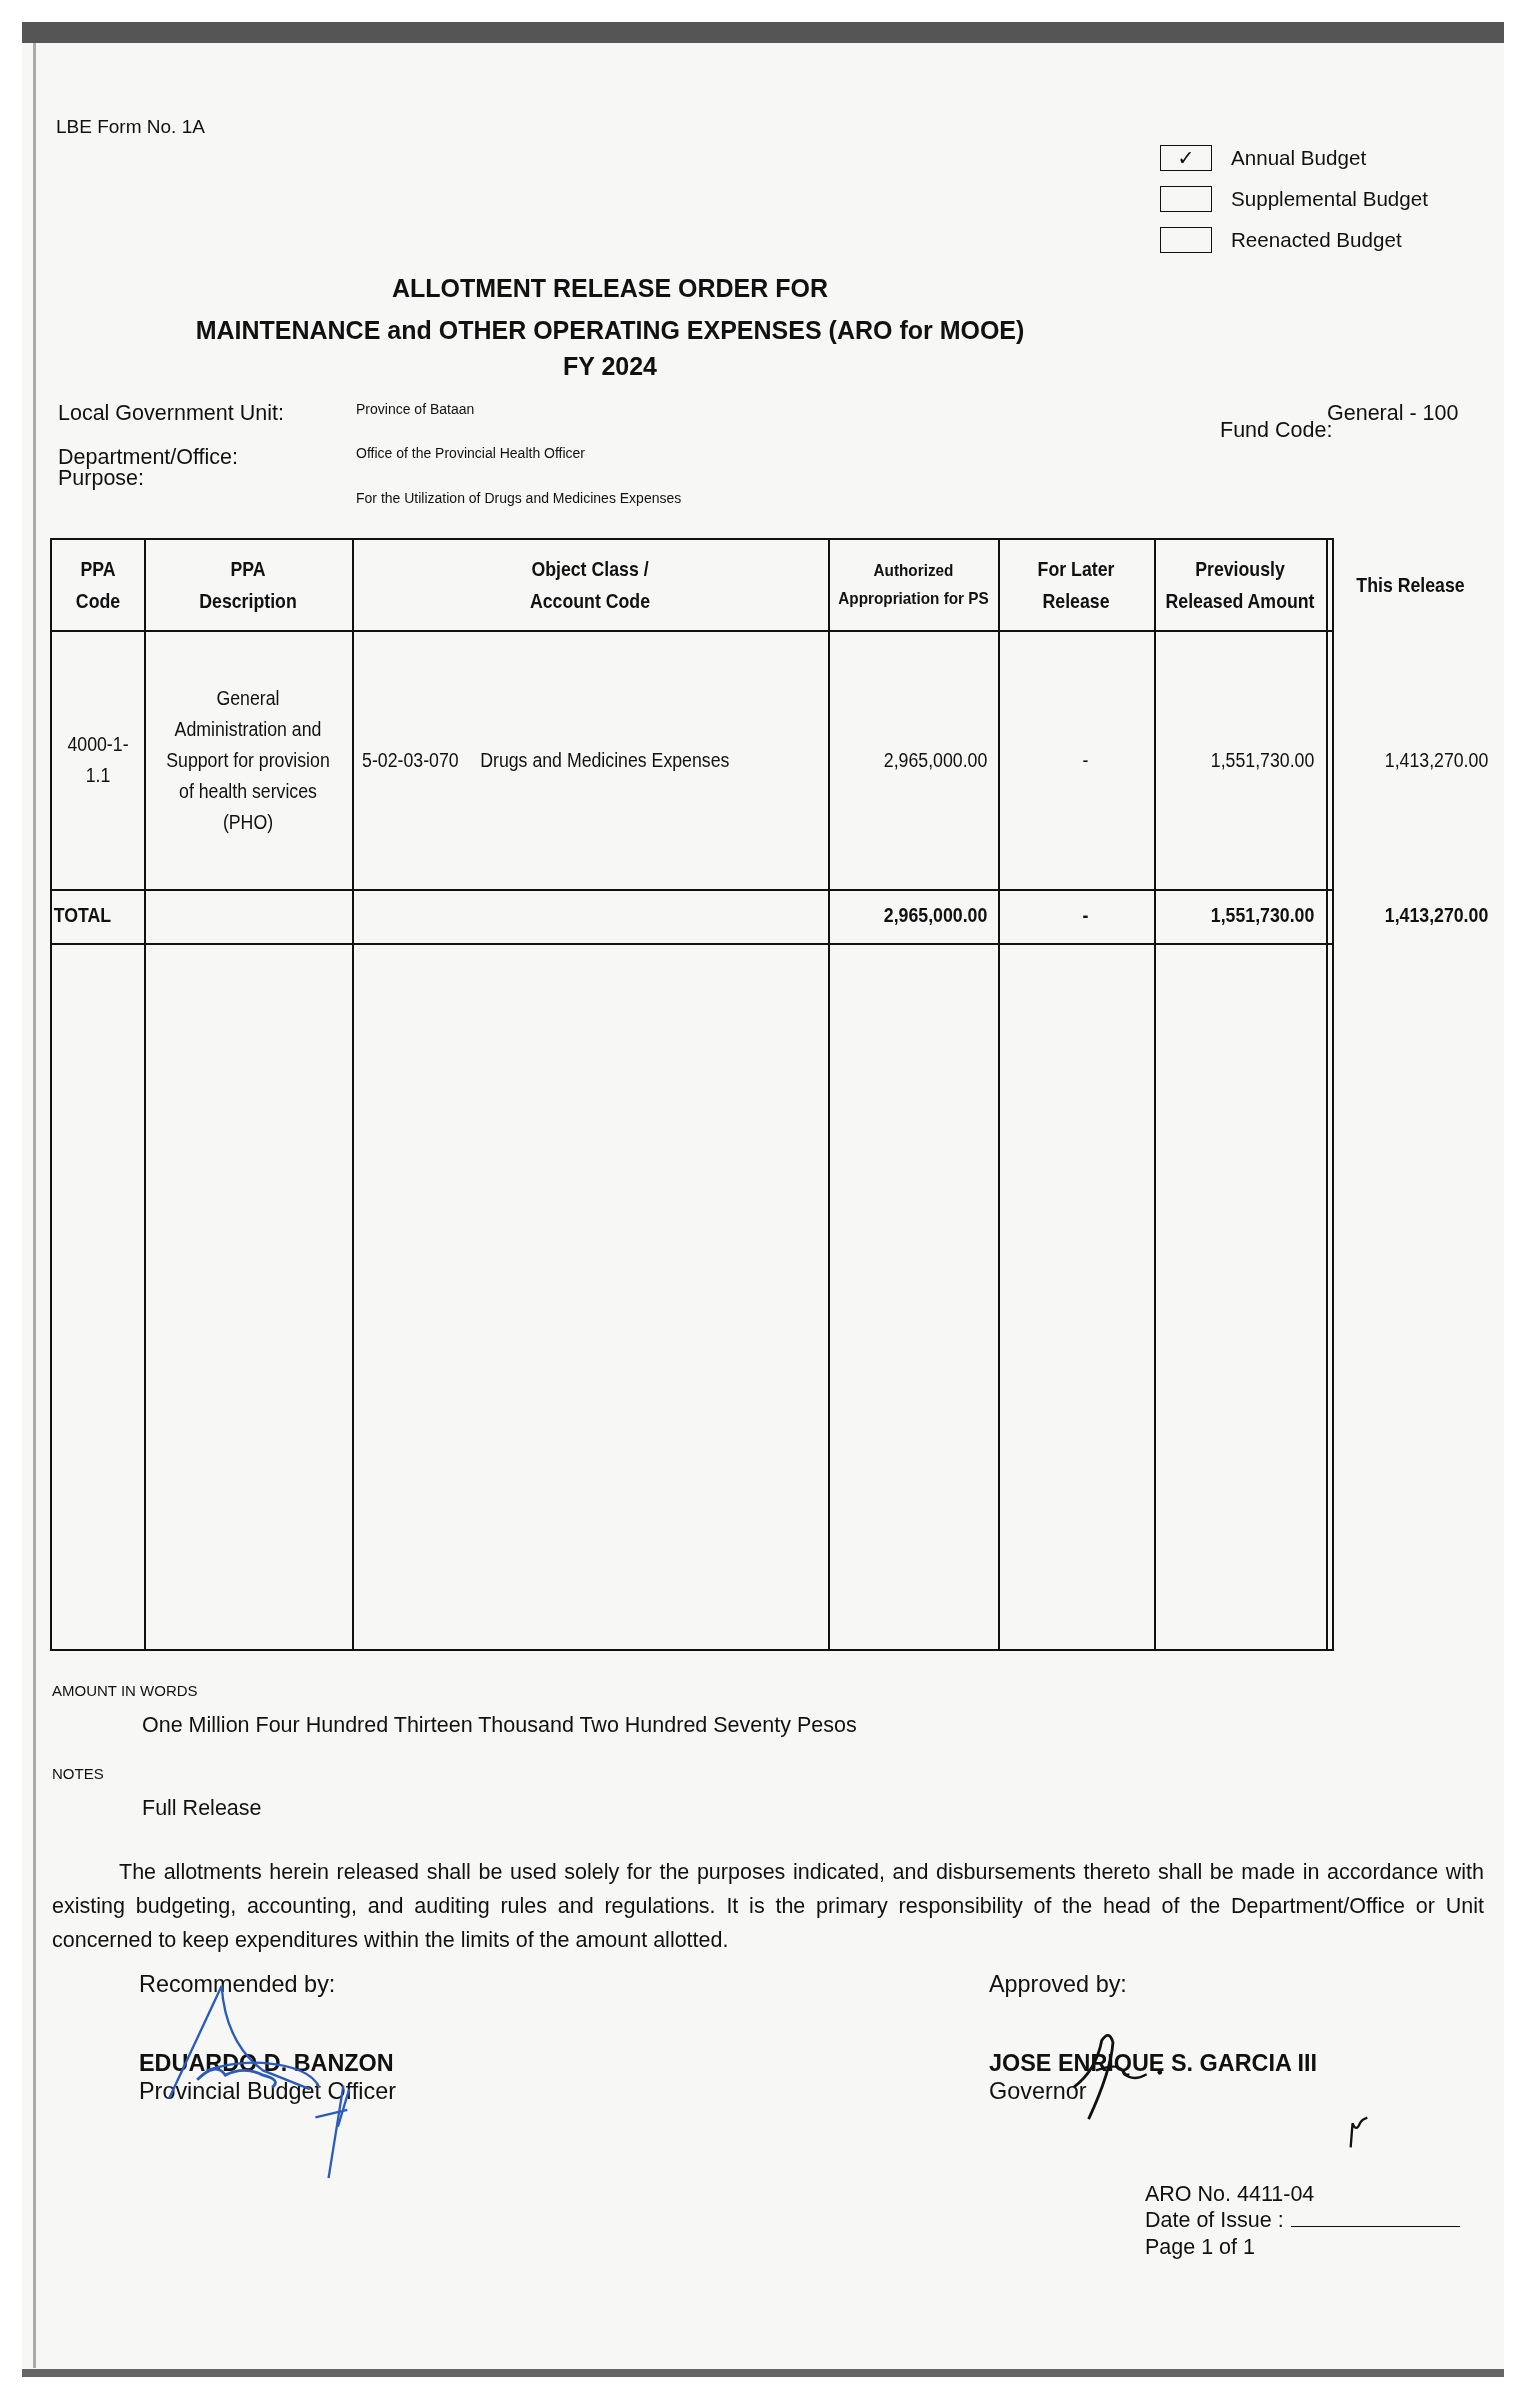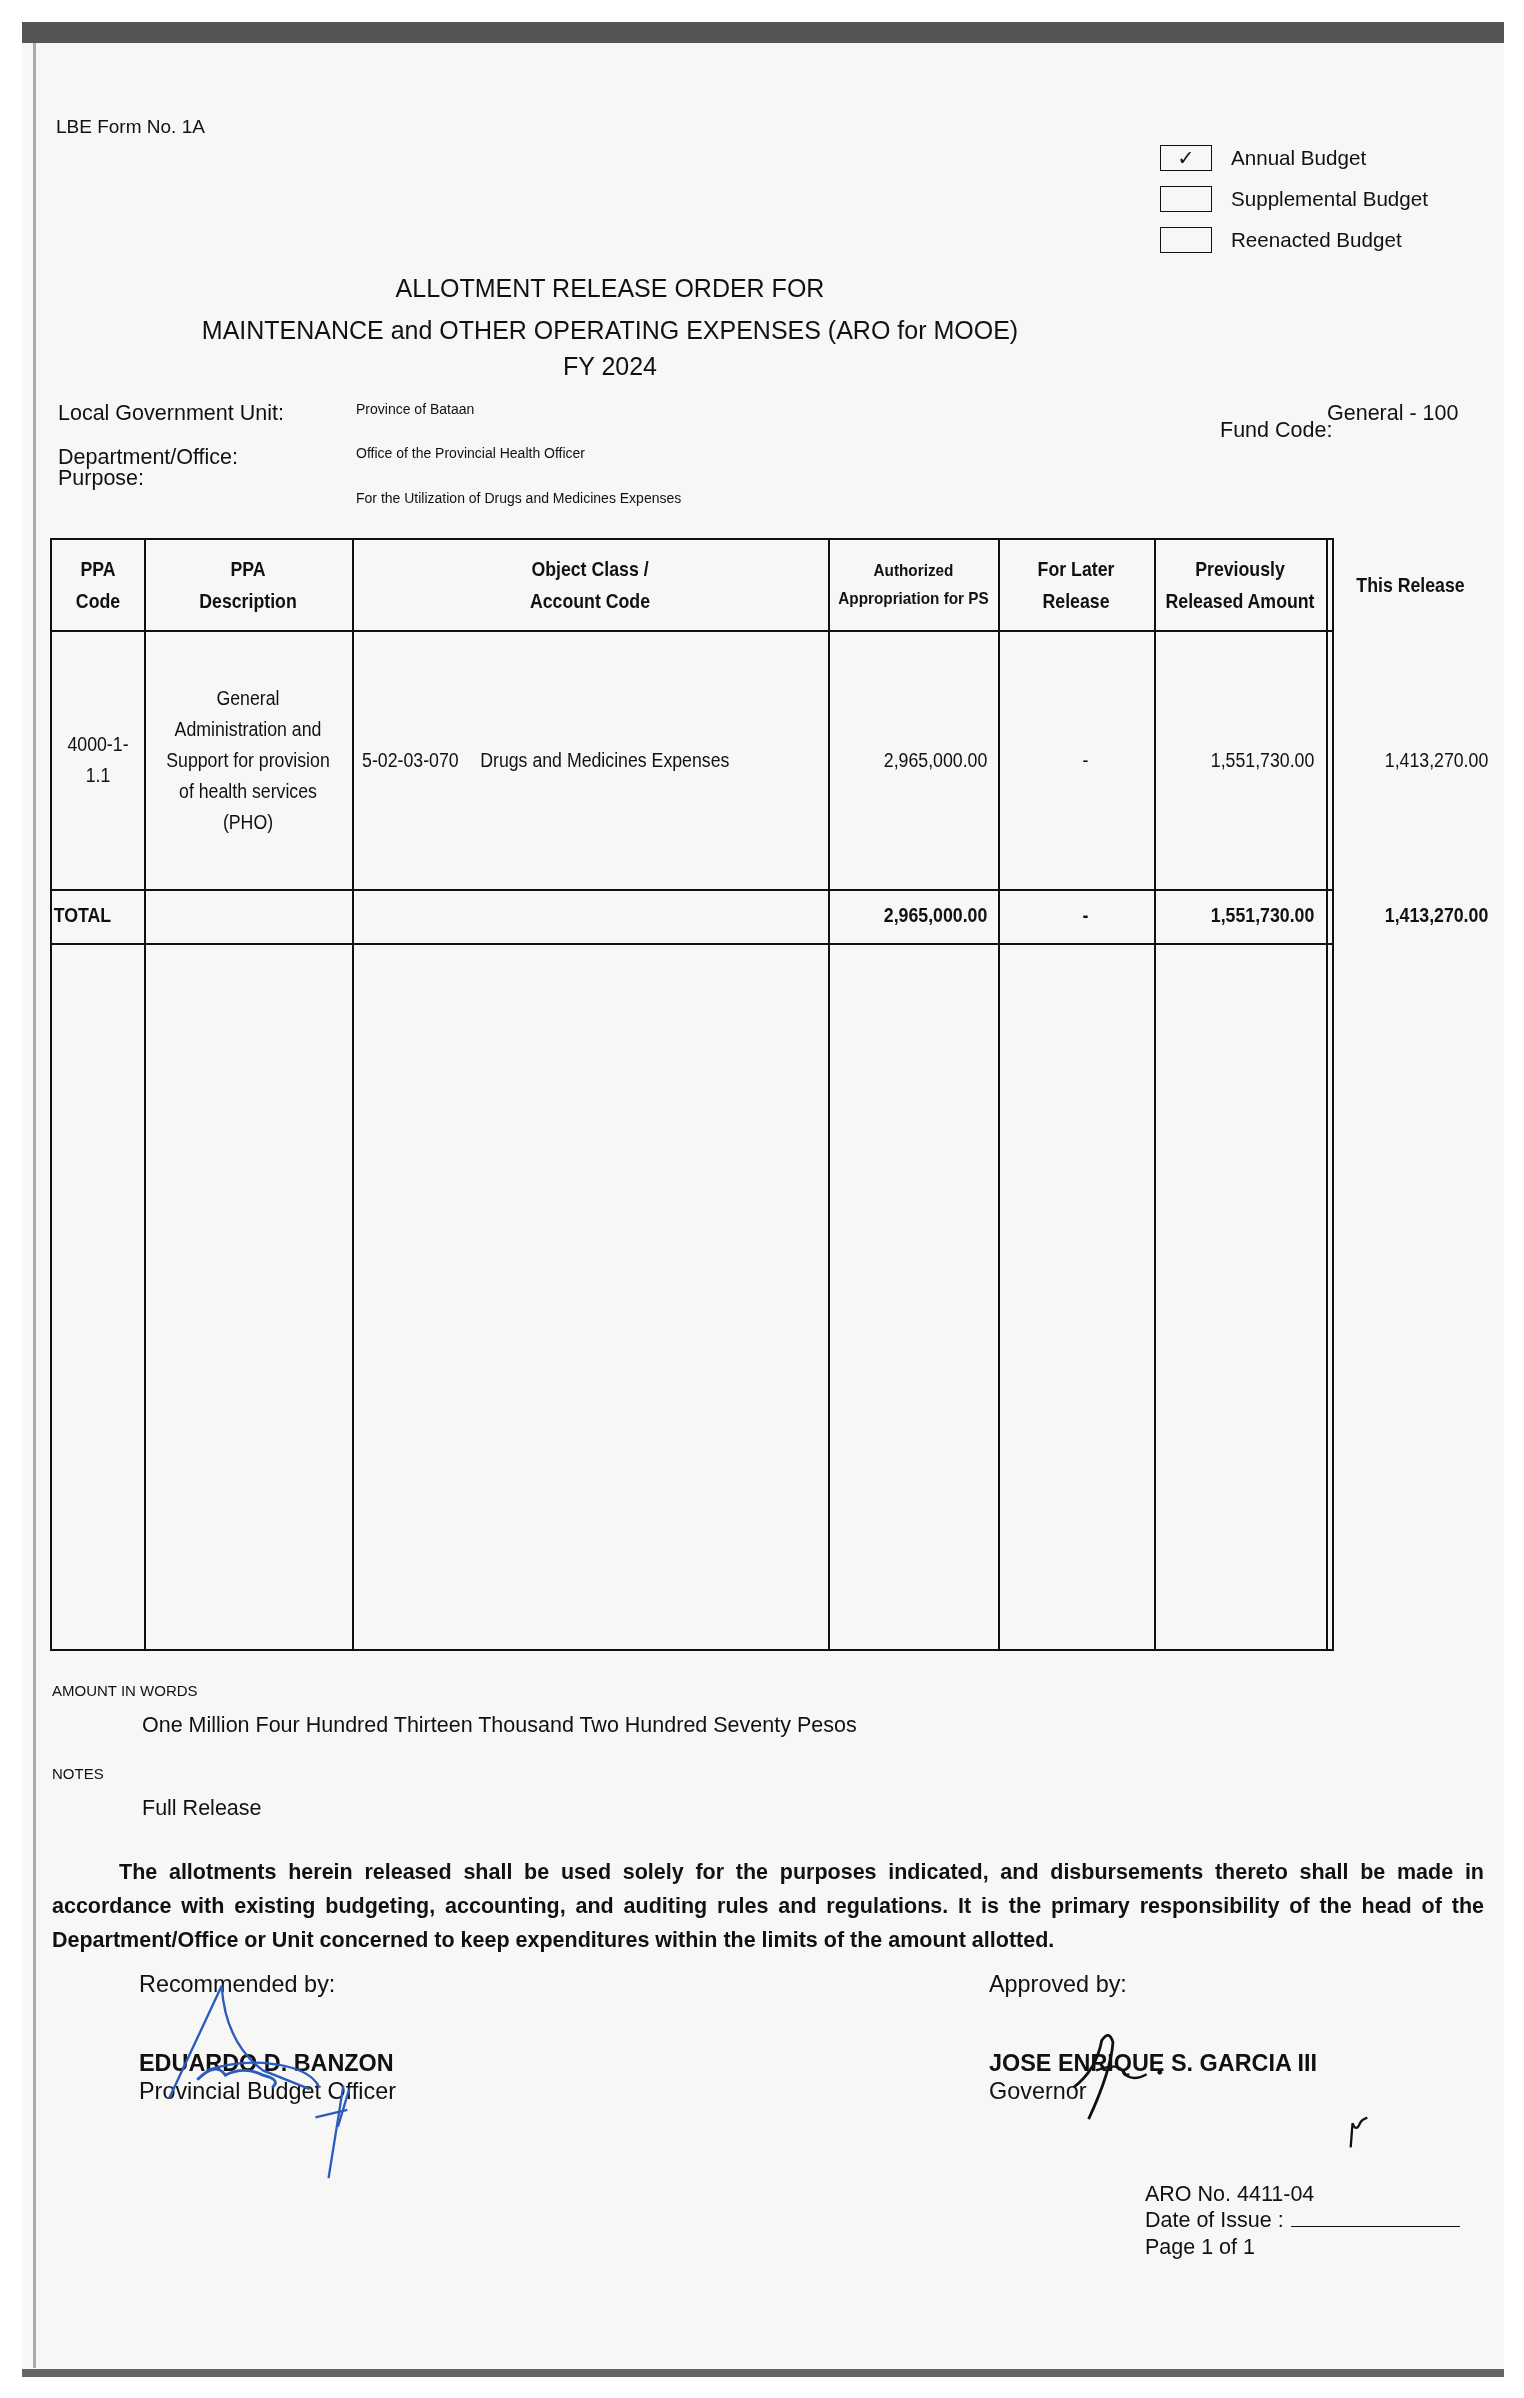--- a/index.html
+++ b/index.html
@@ -18,21 +18,21 @@
   .abs { position: absolute; white-space: nowrap; }
 
   .form-no { left: 56px; top: 116px; font-size: 19px; }
 
   .budget-opts { left: 1160px; top: 137px; }
   .opt { display: flex; align-items: center; height: 41px; }
   .box { width: 52px; height: 26px; border: 1.9px solid #111; margin-right: 19px; box-sizing: border-box;
          display: flex; align-items: center; justify-content: center; font-size: 20.6px; }
   .opt-label { font-size: 20.6px; }
 
-  .title { left: 0; width: 1220px; text-align: center; font-weight: normal; font-size: 25px; }
+  .title { left: 0; width: 1220px; text-align: center; font-weight: bold; font-size: 25px; }
   .title.l1 { top: 274px; }
   .title.l2 { top: 316px; }
   .title.l3 { top: 352px; }
 
   .field-label { left: 58px; font-size: 21.5px; }
   .field-value { left: 356px; font-size: 14px; }
   .fund-label { left: 1220px; top: 401px; font-size: 21.5px; margin-top: 17px; }
   .fund-value { left: 1327px; top: 401px; font-size: 21.5px; text-align: center; }
 
   
@@ -42,21 +42,21 @@
   .cell { position: absolute; display: flex; align-items: center; justify-content: center; text-align: center;
           font-family: "Liberation Sans", sans-serif; }
   .hdr { font-weight: bold; font-size: 19.7px; line-height: 32px; transform: scaleX(0.9); }
   .hdr.small { font-size: 17px; line-height: 28px; }
   .data { font-size: 19.7px; line-height: 31px; transform: scaleX(0.9); }
   .num { justify-content: flex-end; padding-right: 13px; box-sizing: border-box; }
   .bold { font-weight: bold; }
 
   .sec-head { left: 52px; font-size: 15px; }
   .sec-body { left: 142px; font-size: 21.5px; }
-  .para { position: absolute; left: 52px; top: 1855px; width: 1432px; font-size: 21.5px; line-height: 34px; text-align: justify; font-weight: bold; }
+  .para { position: absolute; left: 52px; top: 1855px; width: 1432px; font-size: 21.5px; line-height: 34px; text-align: justify; }
   .para .indent { display: inline-block; width: 67px; }
 
   .sig-label { font-size: 23.4px; }
   .sig-name { font-size: 23.4px; font-weight: bold; }
   .sig-title { font-size: 23.4px; }
   .footer { left: 1145px; font-size: 21.5px; }
   .date-line { display: inline-block; width: 169px; border-bottom: 1.9px solid #111; margin-left: 7.5px; height: 17px; }
   svg.sig { position: absolute; overflow: visible; }
 </style>
 </head>

